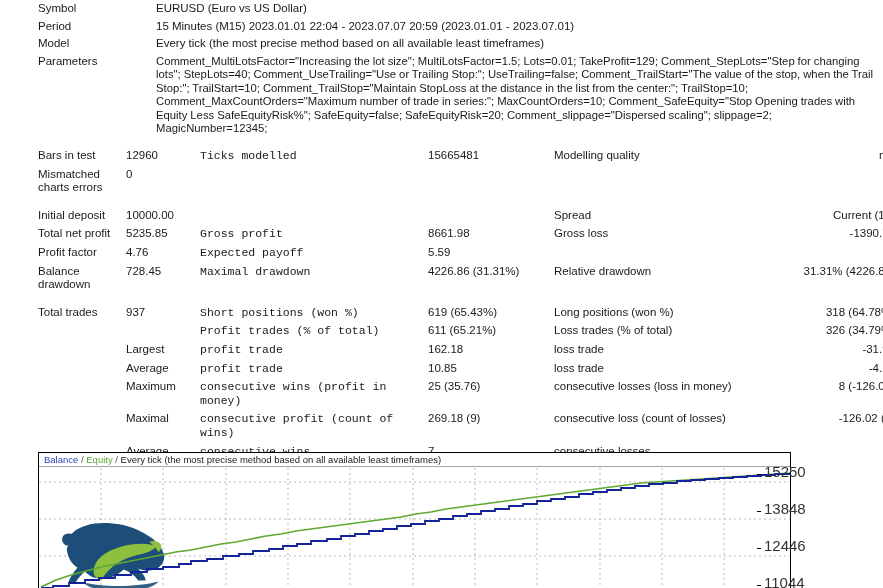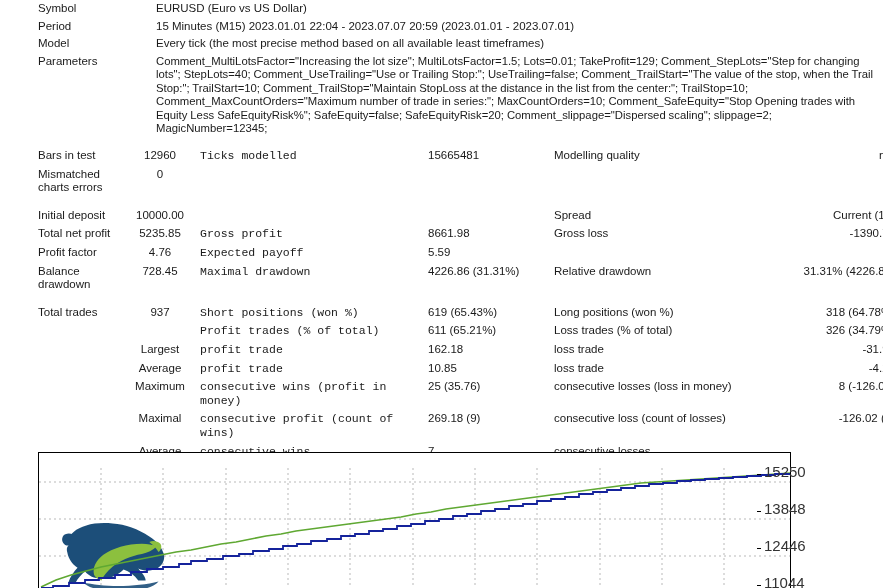--- a/index.html
+++ b/index.html
@@ -59,21 +59,21 @@
     border-collapse: collapse;
     table-layout: fixed;
     margin-top: 9px;
   }
   table.stats td {
     line-height: 13.6px;
     padding: 2.5px 0;
     vertical-align: top;
   }
   .c1 { width: 88px;  text-align: left;  }
-  .c2 { width: 68px;  text-align: center; padding-right: 6px !important; }
+  .c2 { width: 68px;  text-align: left; padding-right: 6px !important; }
   .c3 { width: 228px; text-align: left; font-family: Liberation Mono, monospace;  }
   .c4 { width: 120px; text-align: left; padding-right: 6px !important; }
   .c5 { width: 208px; text-align: left;  }
   .c6 { width: 133px; text-align: right; }
 
   .spacer-row td { height: 9px; padding: 0 !important; line-height: 0; }
 
   .wrap2 { line-height: 12.6px; }
 
   
@@ -298,20 +298,23 @@
       <td class="c5">consecutive losses</td>
       <td class="c6">4</td>
     </tr>
 
   </tbody>
     </table>
 
   <div class="chart-wrap">
     <div class="chart-box">
 
+      <div class="chart-title">
+        <span class="bal">Balance</span><span class="sep"> / </span><span class="eq">Equity</span><span class="sep"> / </span><span>Every tick (the most precise method based on all available least timeframes)</span>
+      </div>
 
       <div class="plot">
         <svg width="753" height="121" viewBox="0 0 753 121">
 
           <g stroke="#b9b9b9" stroke-width="1" stroke-dasharray="2,3">
             <line x1="62" y1="0" x2="62" y2="121"></line>
             <line x1="124" y1="0" x2="124" y2="121"></line>
             <line x1="187" y1="0" x2="187" y2="121"></line>
             <line x1="249" y1="0" x2="249" y2="121"></line>
             <line x1="311" y1="0" x2="311" y2="121"></line>

